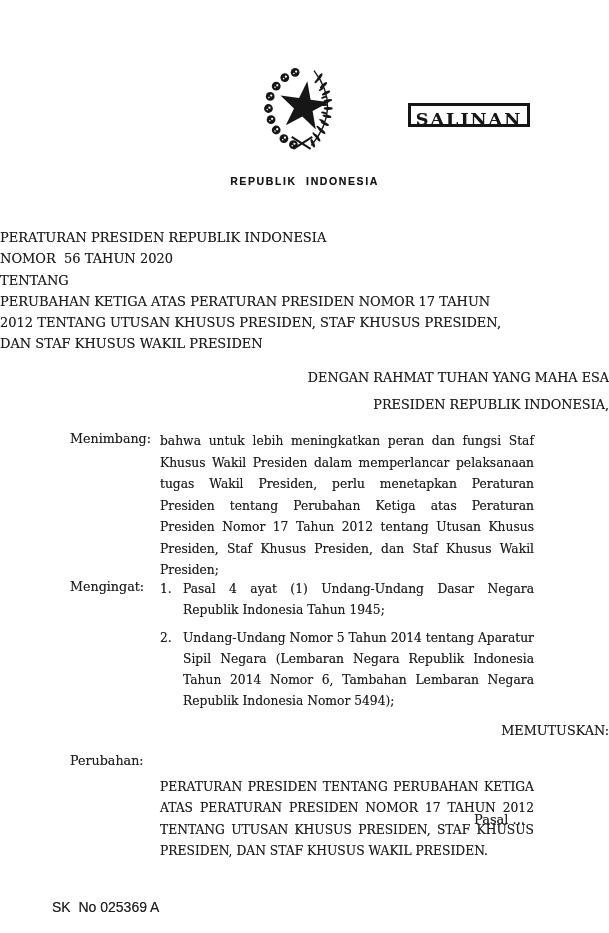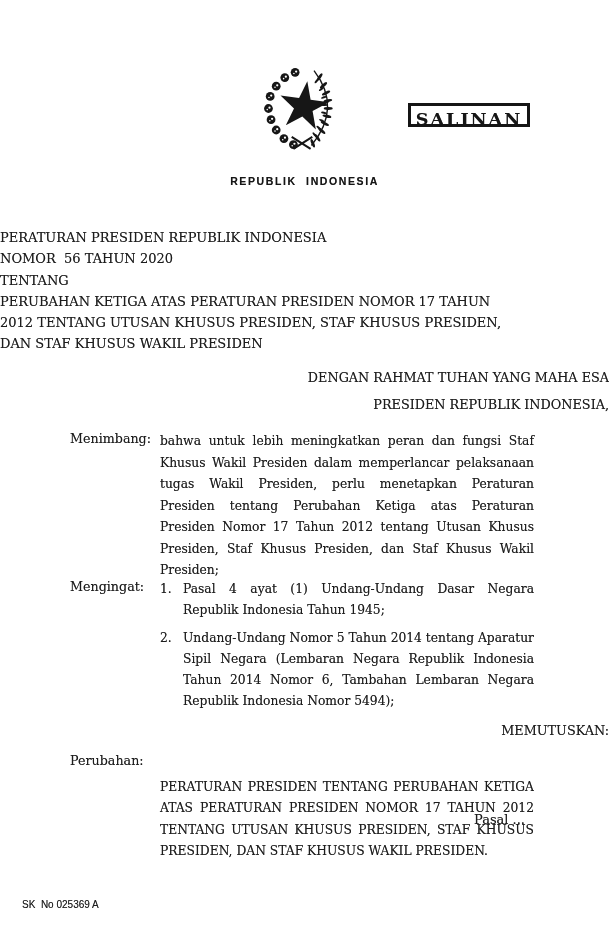--- a/index.html
+++ b/index.html
@@ -69,23 +69,23 @@
   .m-item { display:flex; }
   .m-item + .m-item { margin-top:7px; }
   .m-num { width:23px; flex:0 0 23px; }
   .m-text { flex:1; text-align:justify; }
   
   .catchword {
     position:absolute; right:84px; top:812px;
     font-size:13px;
   }
   .footer-code {
-    position:absolute; left:22px; top:899px;
+    position:absolute; left:52px; top:899px;
     font-family:"Liberation Sans","DejaVu Sans",sans-serif;
-    font-size:10px; color:#202020;
+    font-size:14px; color:#202020;
     white-space:pre;
   }
 </style>
 </head>
 <body>
 
 <div class="page">
 
   <svg class="emblem" viewBox="0 0 100 107" aria-hidden="true">
     <g fill="#161616" stroke="none">

